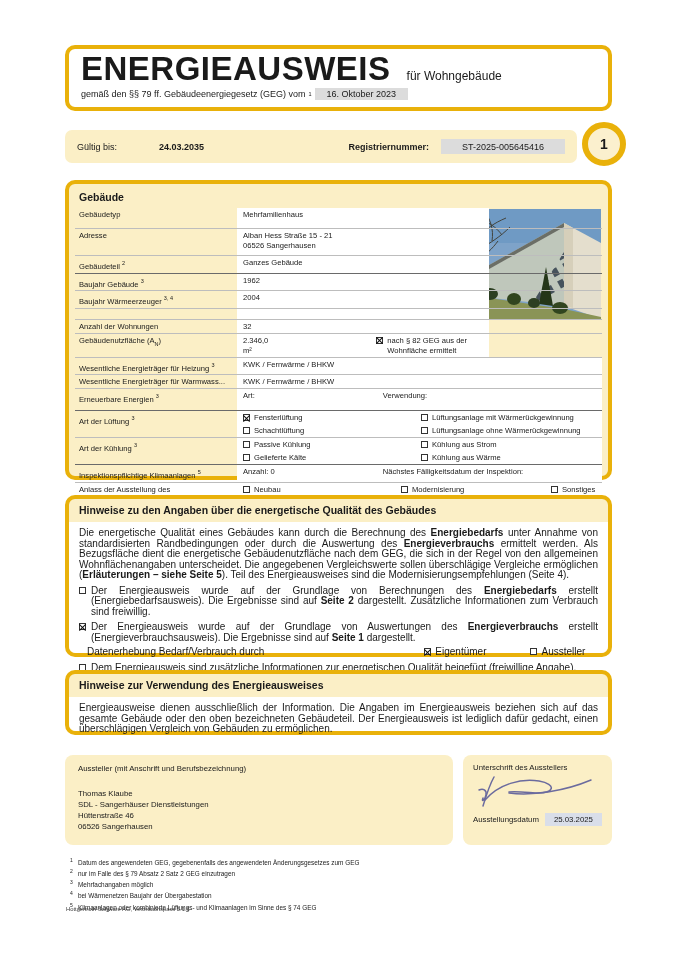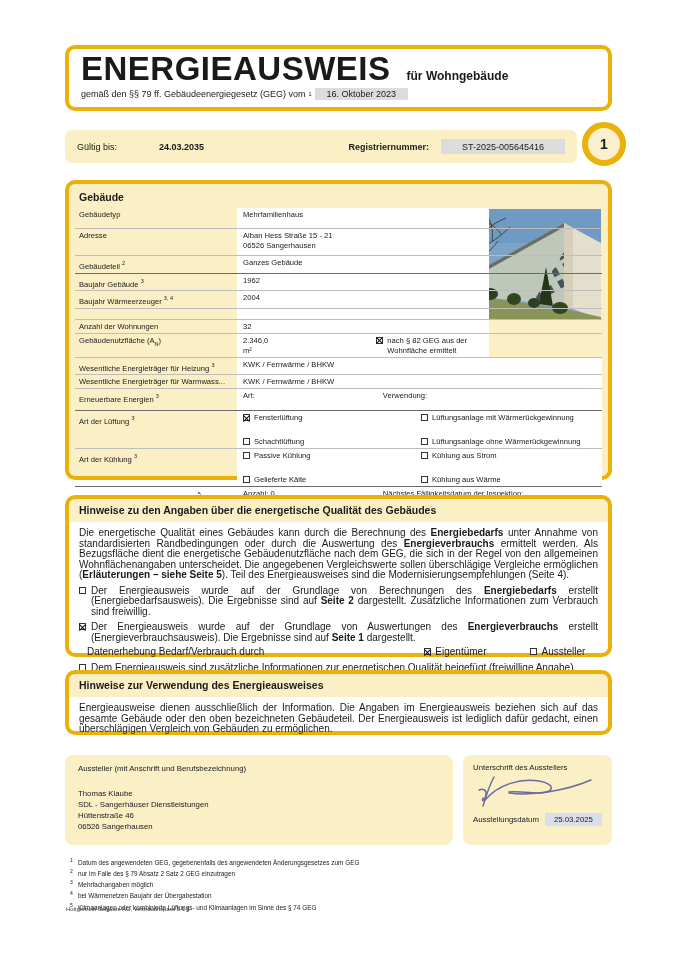--- a/index.html
+++ b/index.html
@@ -7,21 +7,21 @@
   body { font-family:"Liberation Sans", sans-serif; color:#1a1a1a; position:relative; }
   sup { font-size:5.5px; vertical-align:super; }
   sub { font-size:5.5px; vertical-align:sub; }
   .b { font-weight:bold; }
 
   
   .header-box { position:absolute; left:65px; top:45px; width:547px; height:66px;
     border:4px solid #E9B10A; border-radius:10px; background:#fff; padding:1px 12px; }
   .title-row { display:flex; align-items:baseline; }
   .main-title { font-size:33px; font-weight:bold; letter-spacing:.5px; line-height:38px; }
-  .subtitle { font-size:12px; font-weight:bold; margin-left:16px; }
+  .subtitle { font-size:12px; font-weight:normal; margin-left:16px; }
   .law-row { font-size:9px; display:flex; align-items:center; gap:3px; margin-top:0; }
   .gray-box { background:#DCDCDC; padding:1px 12px; font-size:9px; }
 
   
   .validity-bar { position:absolute; left:65px; top:130px; width:512px; height:33px;
     background:#FBEFC6; border-radius:7px; display:flex; align-items:center;
     font-size:9px; padding:0 12px; }
   .vdate { font-weight:bold; margin-left:42px; }
   .rlabel { font-weight:bold; margin-left:auto; margin-right:12px; }
   .rnum { background:#DCDCDC; width:124px; text-align:center; padding:2.5px 0; }
@@ -46,21 +46,21 @@
   .row .val.short { flex:none; width:252px; }
   .h20 { min-height:21px; } .h26 { min-height:27px; } .h13 { min-height:13px; }
   .h22 { min-height:22px; } .hsp { min-height:11px; }
   .opt { display:inline-flex; align-items:flex-start; gap:4px; }
   .cb { width:7px; height:7px; border:1px solid #333; display:inline-block;
     position:relative; background:#fff; flex:none; margin-top:1px; }
   .cb[data-checked="true"]::before, .cb[data-checked="true"]::after {
     content:""; position:absolute; left:-2px; right:-2px; top:2.5px; height:1px; background:#111; }
   .cb[data-checked="true"]::before { transform:rotate(45deg); }
   .cb[data-checked="true"]::after { transform:rotate(-45deg); }
-  .cols2 { display:grid; grid-template-columns:178px 1fr; row-gap:14px; }
+  .cols2 { display:grid; grid-template-columns:178px 1fr; row-gap:3px; }
   .cols3 { display:grid; grid-template-columns:158px 150px 1fr; row-gap:3px; }
   .pair { display:flex; } .pair .p2 { margin-left:108px; }
   .ern { display:flex; } .ern .p2 { margin-left:128px; }
 
   
   .notes-box1 { top:495px; height:162px; }
   .notes-box2 { top:670px; height:65px; }
   .nb-title { font-weight:bold; font-size:10.5px; padding:5px 10px 6px; }
   .nb-body { background:#fff; border-radius:0 0 7px 7px; padding:6px 10px;
     font-size:10px; line-height:10.5px; text-align:justify; height:calc(100% - 23px); }

